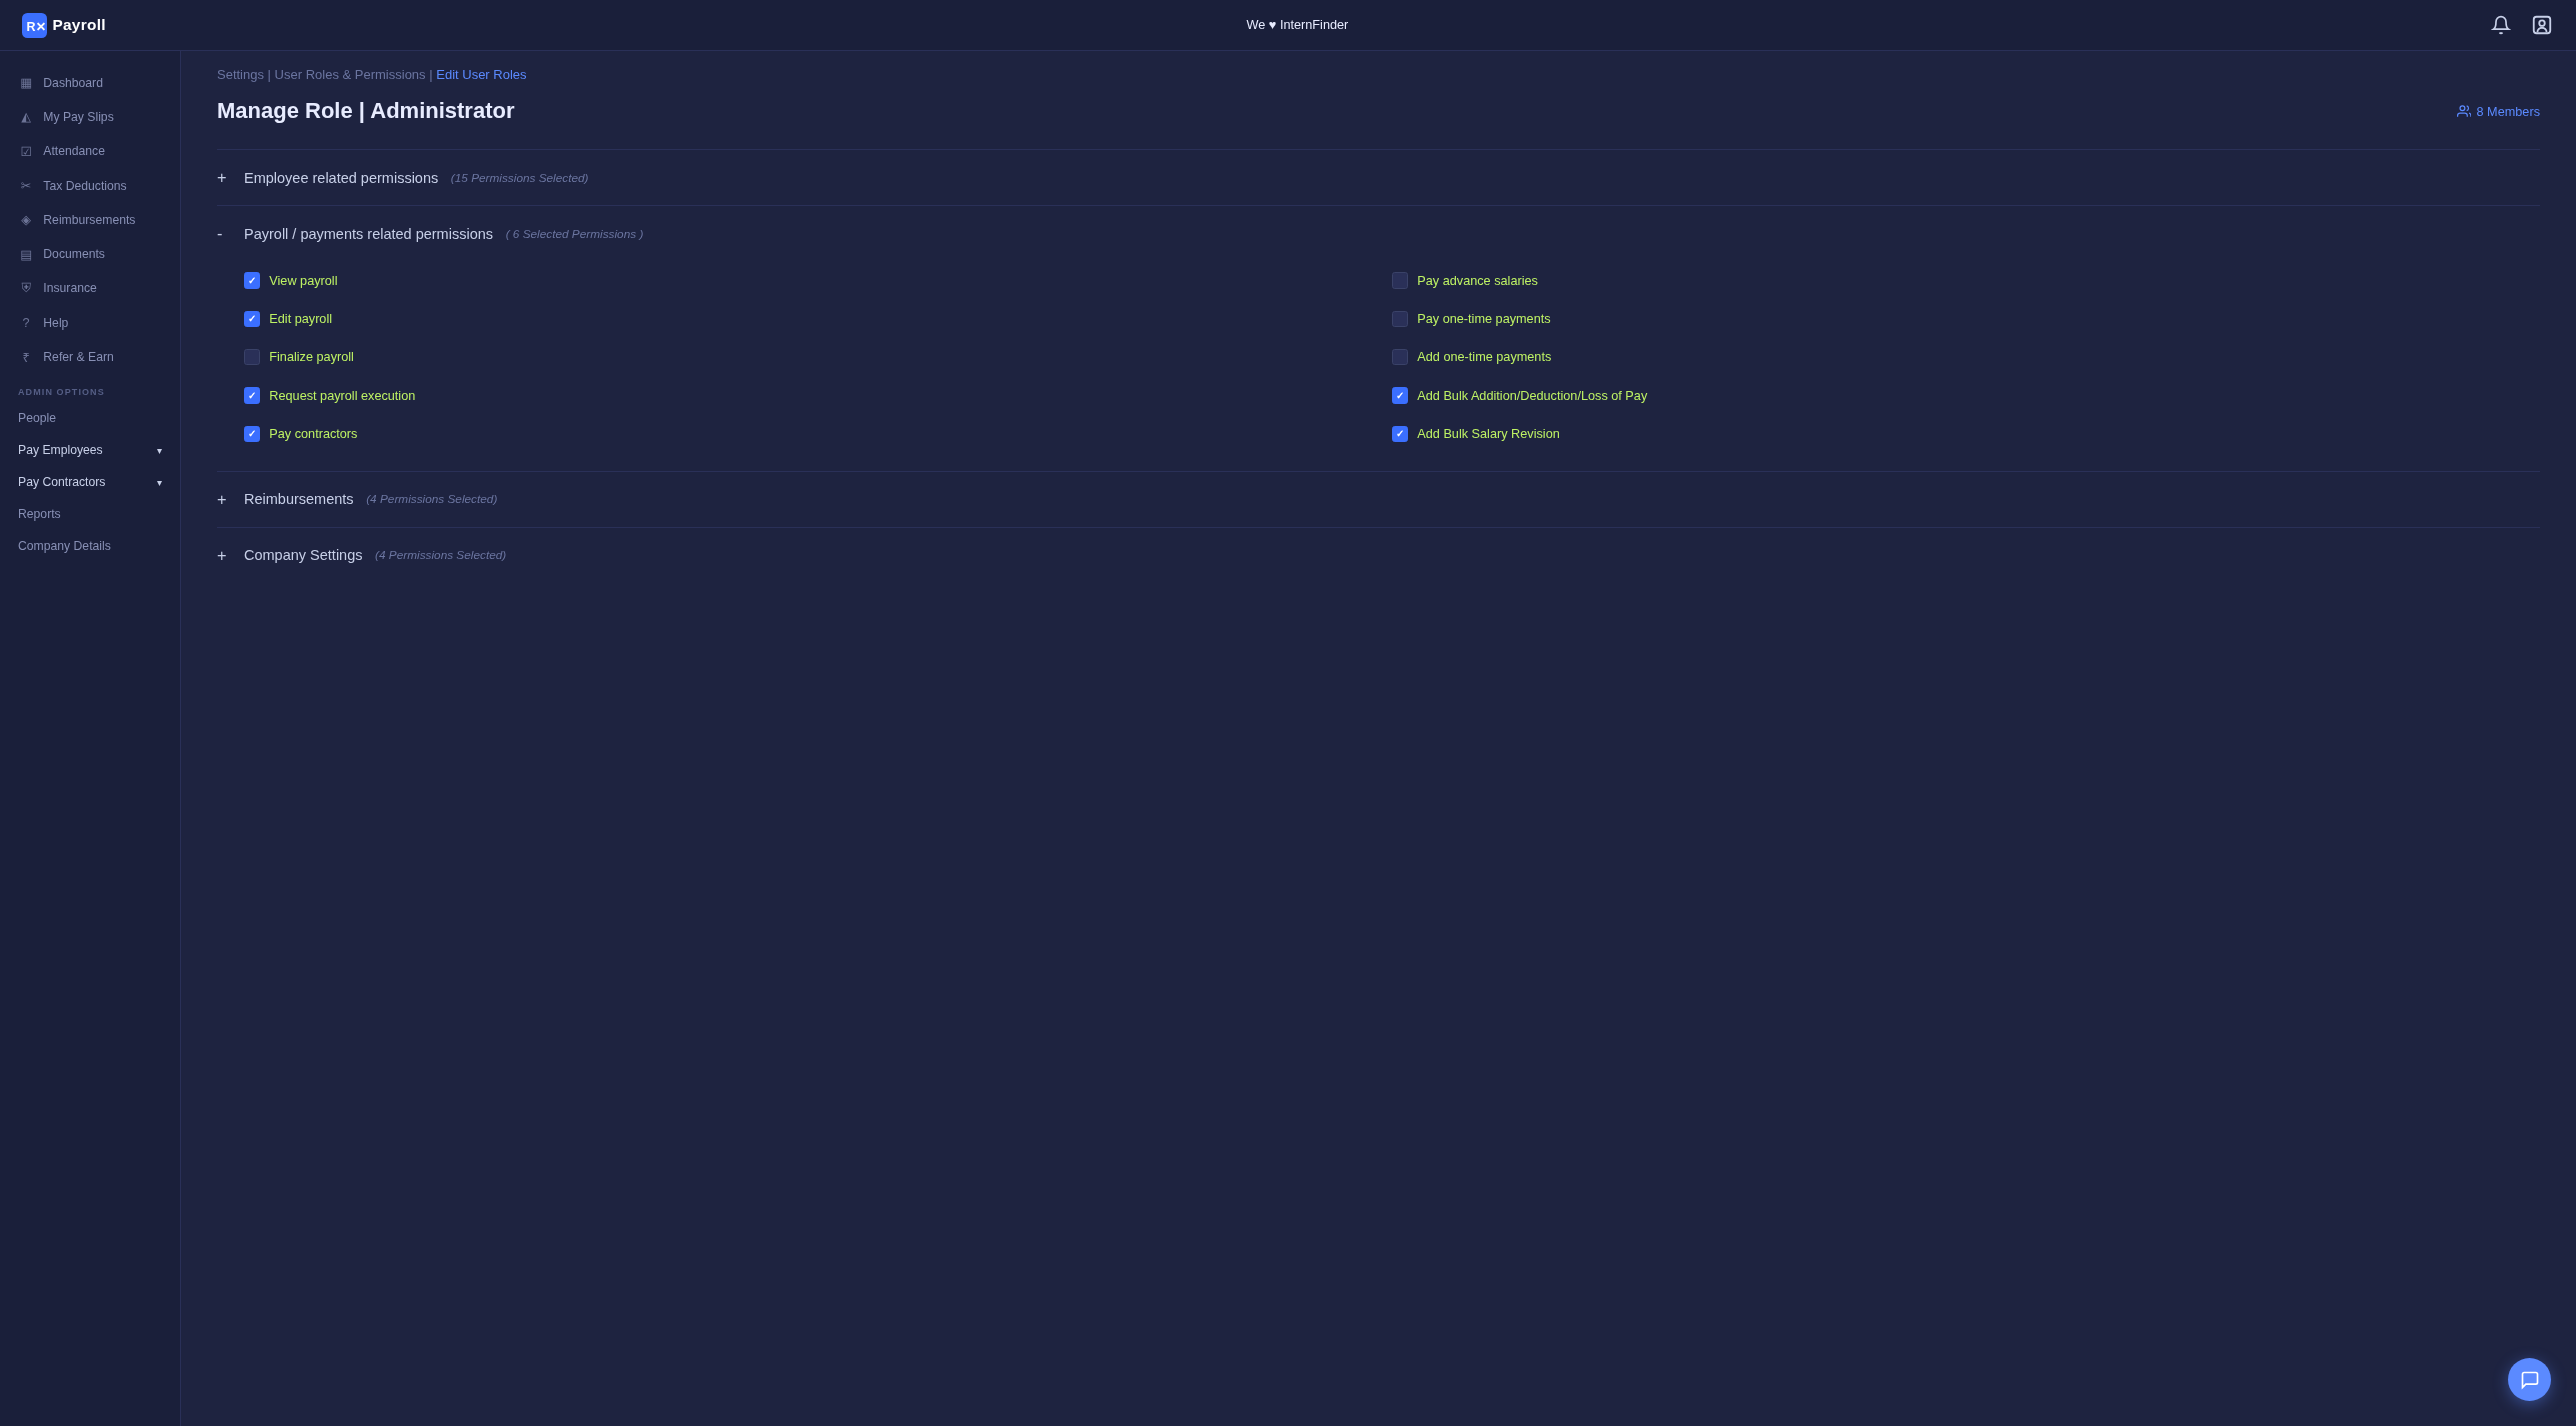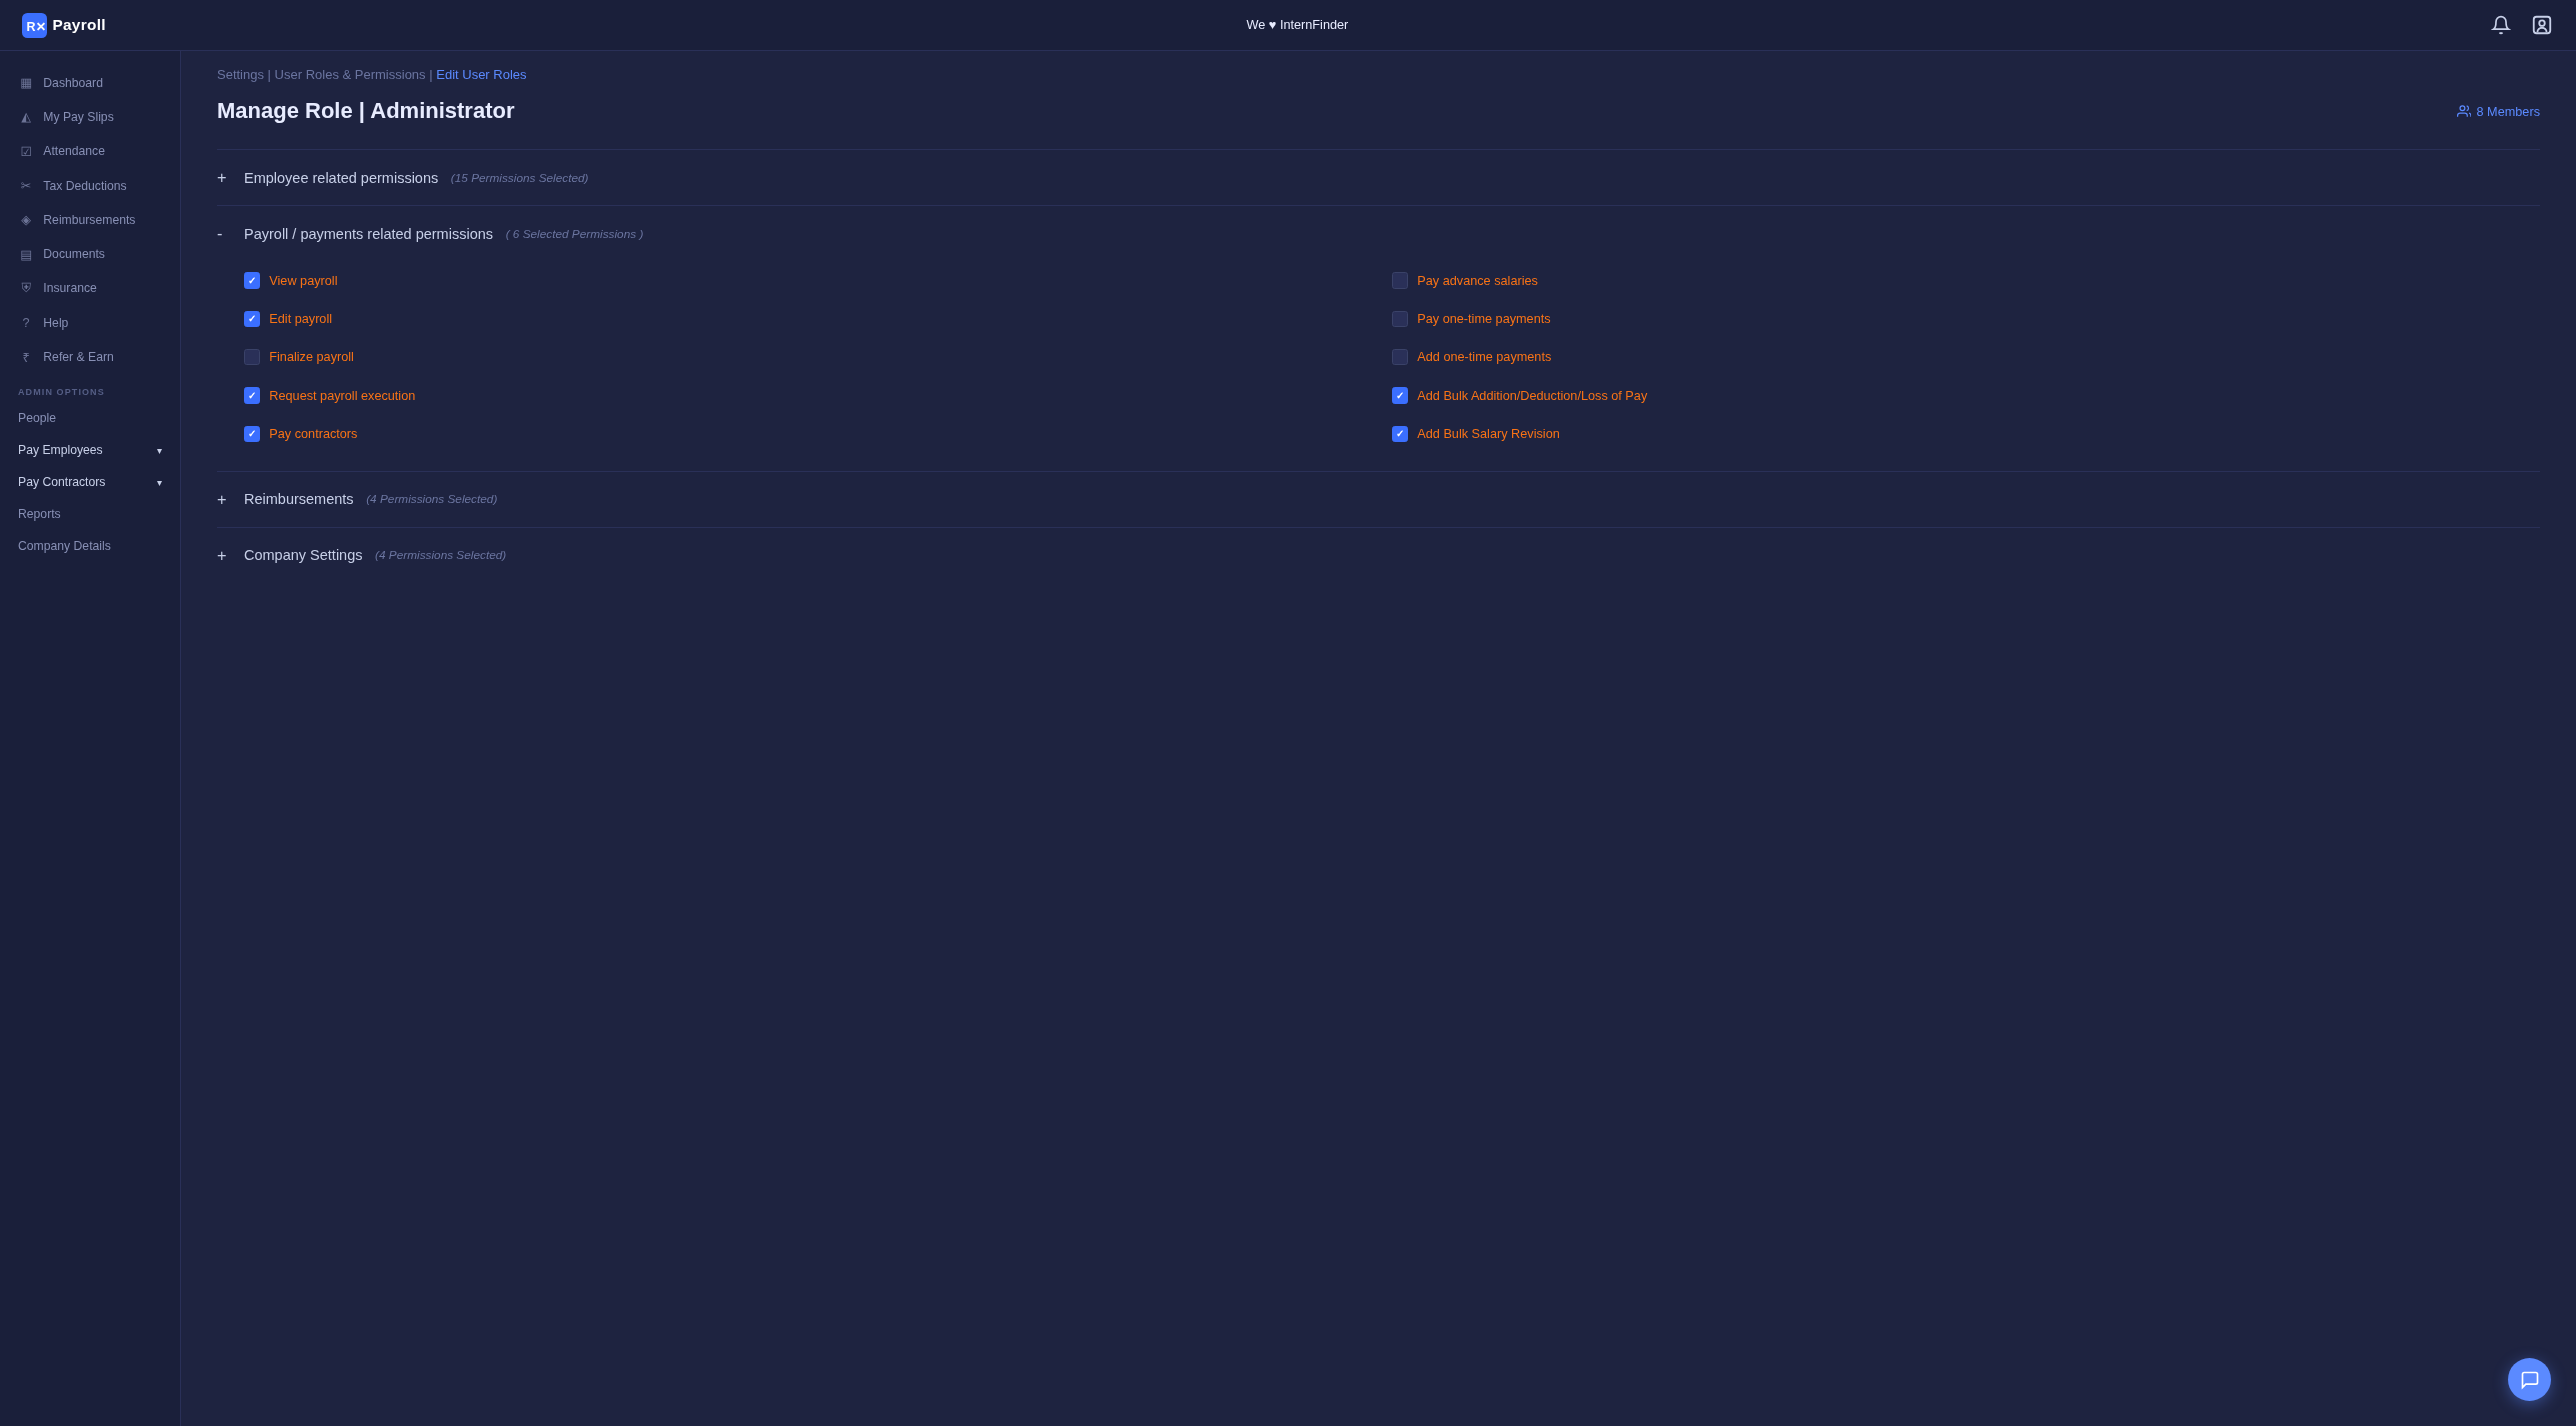--- a/index.html
+++ b/index.html
@@ -190,21 +190,21 @@
       gap: 0;
       margin-top: 18px;
       padding-left: 27px;
     }
     .permission-item {
       display: flex;
       align-items: center;
       gap: 9px;
       padding: 11px 0;
       font-size: 12.7px;
-      color: #f97316;
+      color: #bef264;
     }
     .checkbox {
       width: 16.3px;
       height: 16.3px;
       border-radius: 2.7px;
       border: 1.8px solid #4a5280;
       display: flex;
       align-items: center;
       justify-content: center;
       cursor: pointer;

